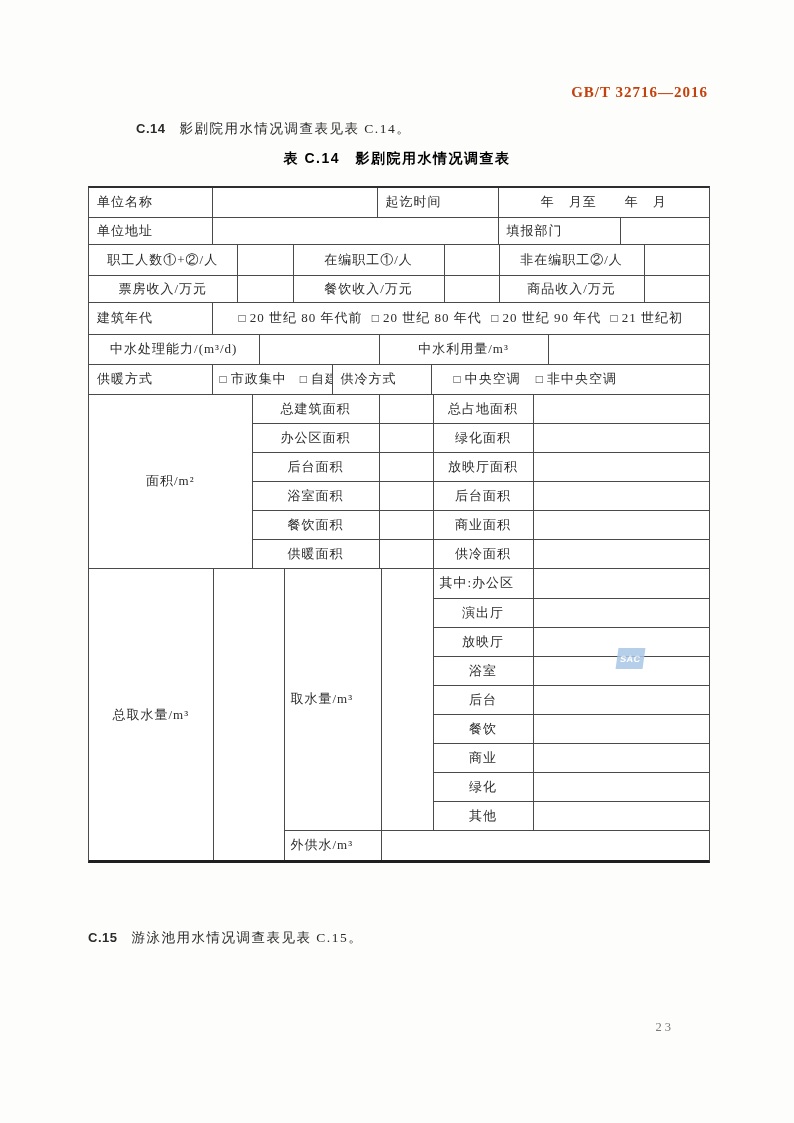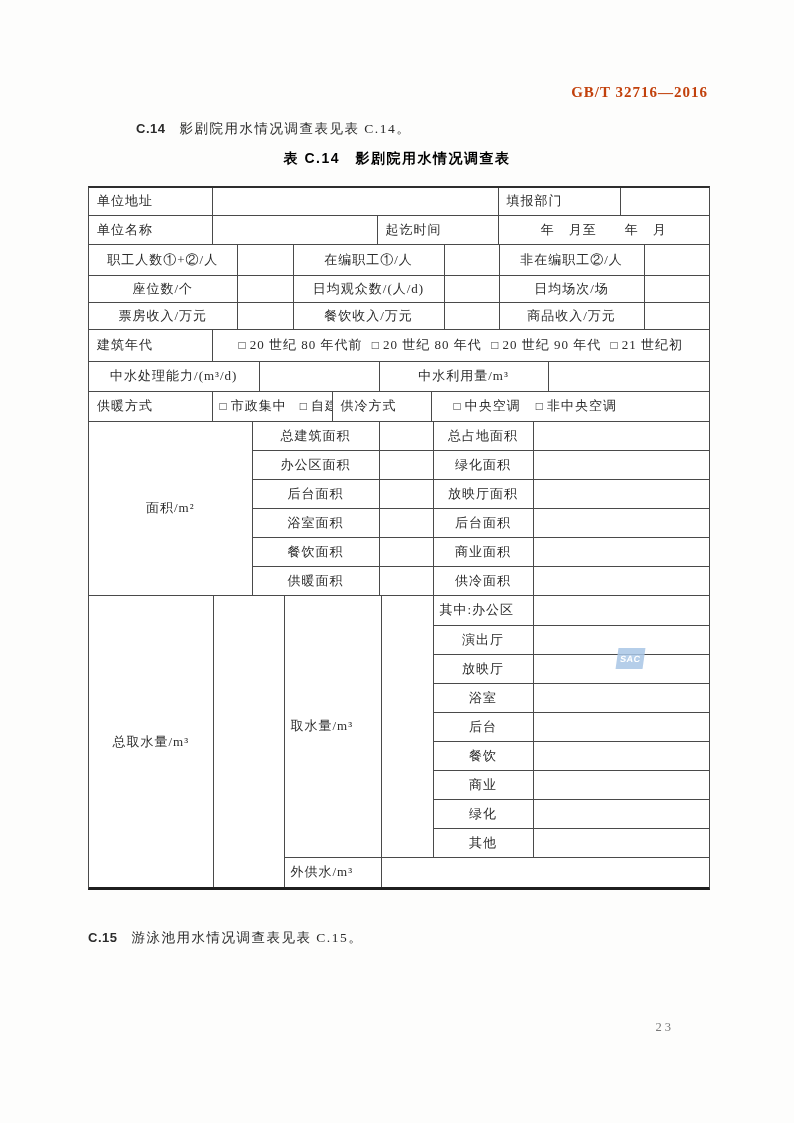--- a/index.html
+++ b/index.html
@@ -76,31 +76,31 @@
 
   <table>
     <colgroup>
         <col style="width:123px">
         <col style="width:165px">
         <col style="width:121px">
         <col style="width:122px">
         <col style="width:89px">
       </colgroup>
     <tbody>
-        <tr style="height:27px">
+        <tr style="height:29px">
+      <td class="left">单位名称</td>
+      <td></td>
+      <td class="left">起讫时间</td>
+      <td colspan="2">年　月至　　年　月</td>
+    </tr>
+    <tr style="height:27px">
       <td class="left">单位地址</td>
       <td colspan="2"></td>
       <td class="left">填报部门</td>
       <td></td>
-    </tr>
-    <tr style="height:29px">
-      <td class="left">单位名称</td>
-      <td></td>
-      <td class="left">起讫时间</td>
-      <td colspan="2">年　月至　　年　月</td>
     </tr>
   </tbody>
     </table>
 
   <table>
     <colgroup>
         <col style="width:148px">
         <col style="width:56px">
         <col style="width:151px">
         <col style="width:55px">
@@ -110,28 +110,20 @@
     <tbody>
         <tr style="height:31px">
       <td>职工人数①+②/人</td>
       <td></td>
       <td>在编职工①/人</td>
       <td></td>
       <td>非在编职工②/人</td>
       <td></td>
     </tr>
     <tr style="height:27px">
-      <td>座位数/个</td>
-      <td></td>
-      <td>日均观众数/(人/d)</td>
-      <td></td>
-      <td>日均场次/场</td>
-      <td></td>
-    </tr>
-    <tr style="height:27px">
       <td>票房收入/万元</td>
       <td></td>
       <td>餐饮收入/万元</td>
       <td></td>
       <td>商品收入/万元</td>
       <td></td>
     </tr>
   </tbody>
     </table>
 

